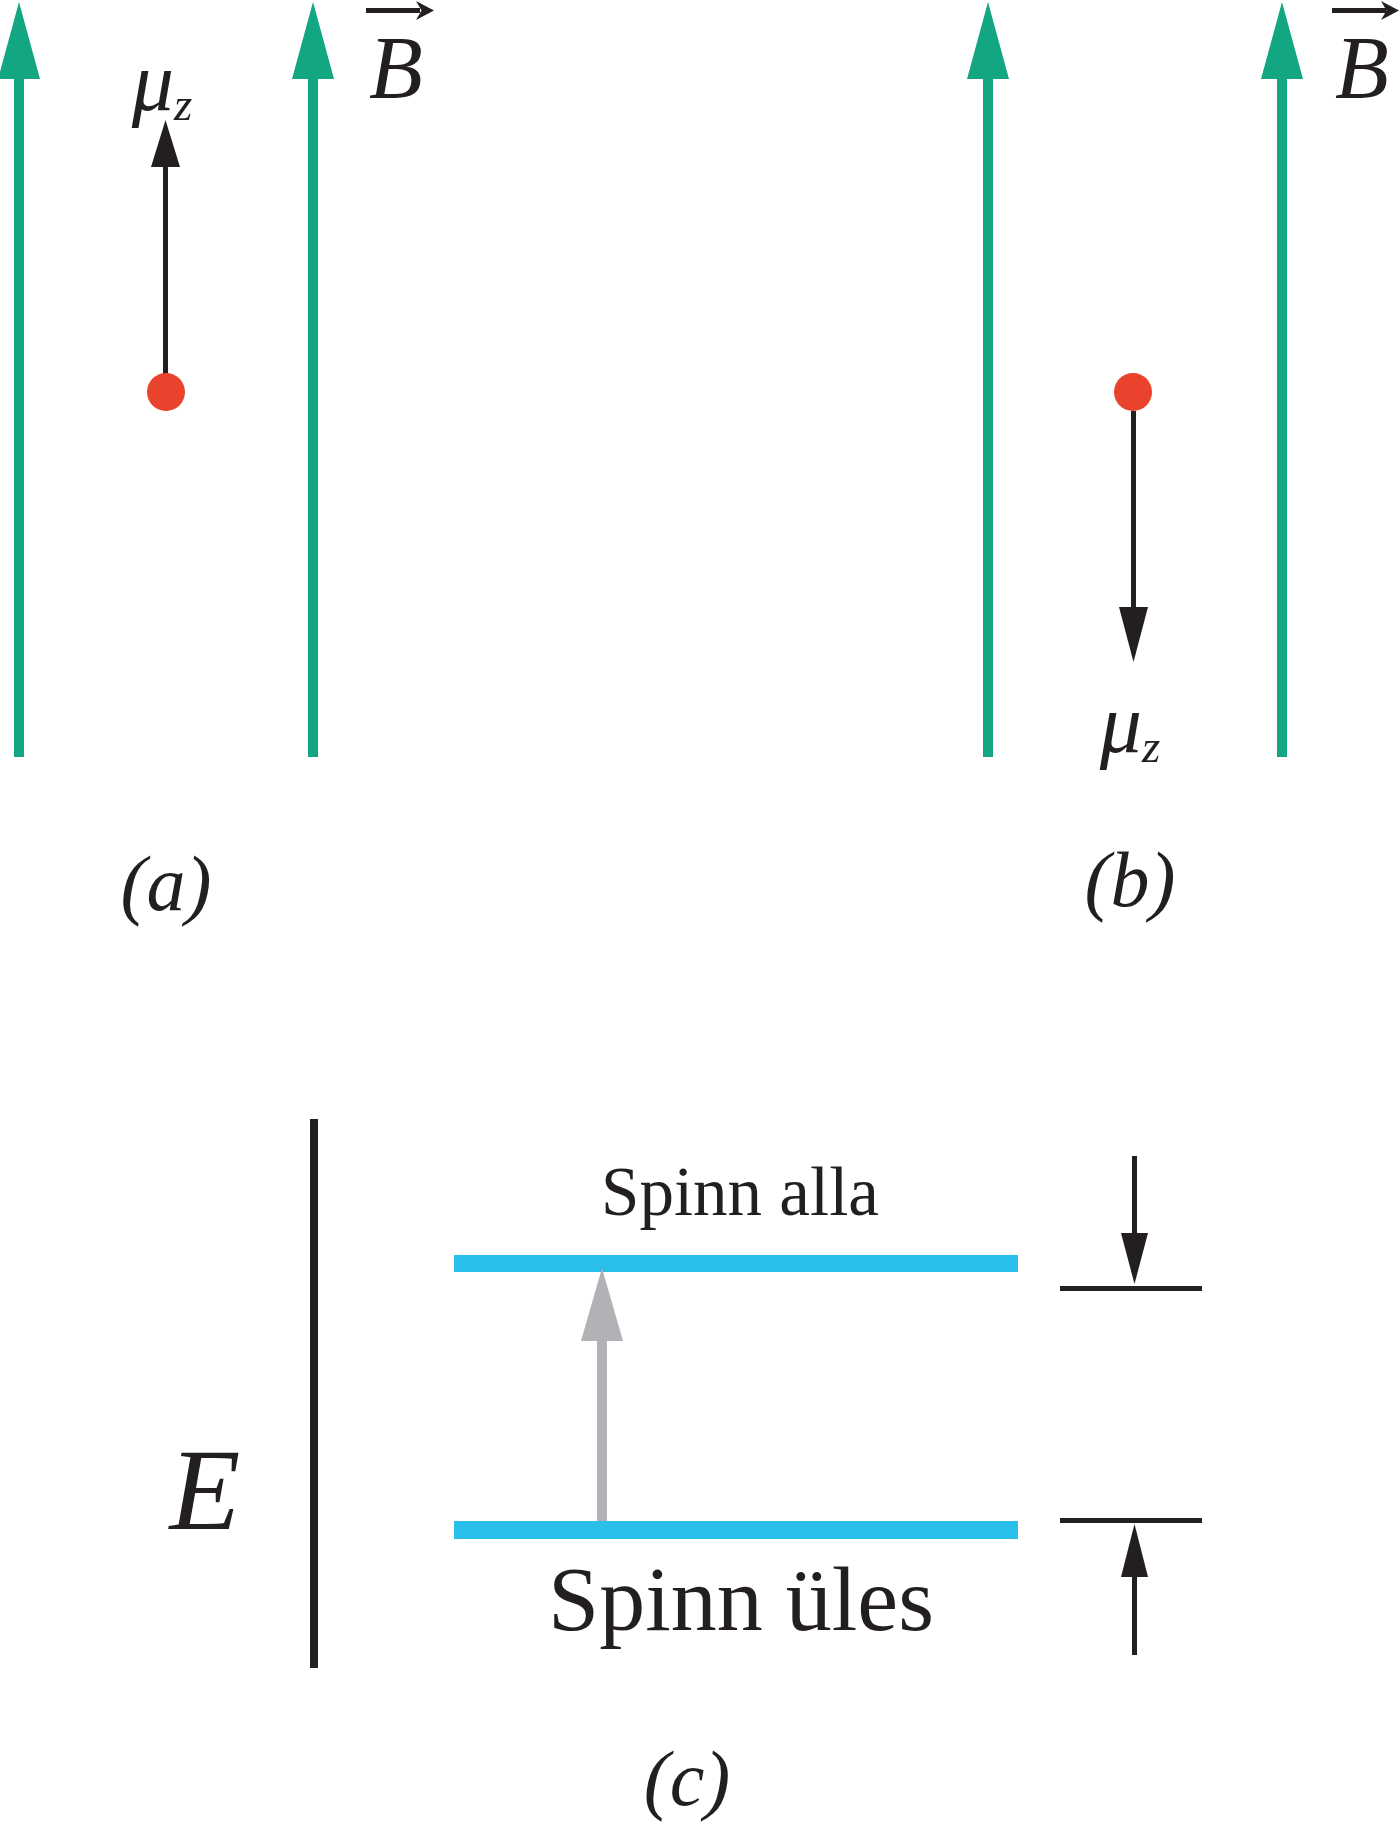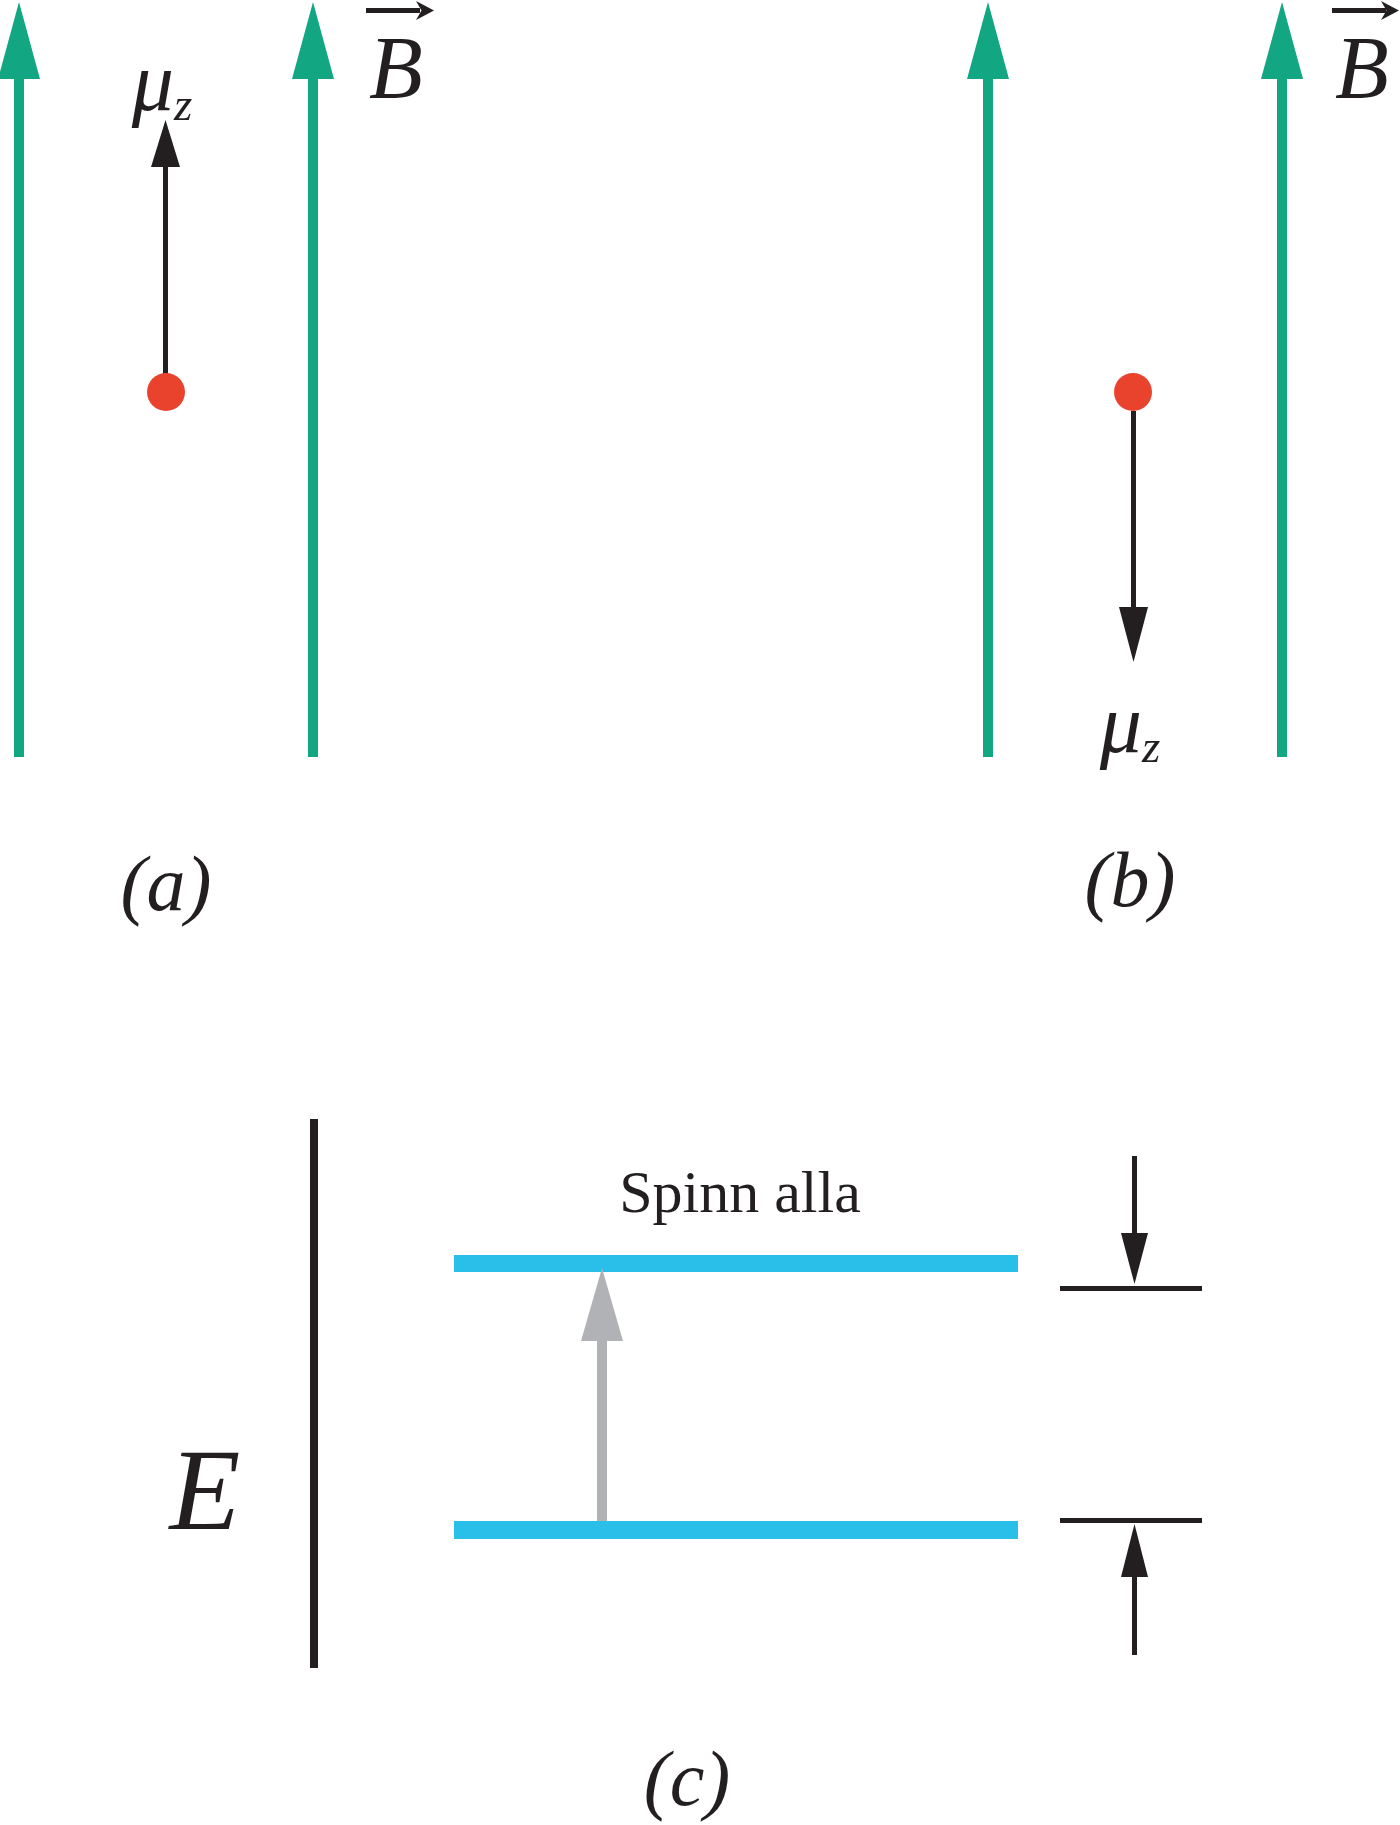--- a/index.html
+++ b/index.html
@@ -81,19 +81,20 @@
   <div class="label it" style="left:166px;top:884px;font-size:78px;">(a)</div>
 
   <div class="label it" style="left:1130px;top:724px;font-size:84px;"><span>μ</span><sub class="sb">z</sub></div>
 
   <div class="label it" style="left:1362px;top:68px;font-size:88px;">B</div>
 
   <div class="label it" style="left:1130px;top:880px;font-size:78px;">(b)</div>
 
   <div class="label it" style="left:205px;top:1490px;font-size:116px;">E</div>
 
-  <div class="label up" style="left:740px;top:1192px;font-size:60px;text-align:right;">Spinn alla</div>
+  <div class="label up" style="left:740px;top:1192px;font-size:69px;text-align:right;">Spinn alla</div>
 
+  <div class="label up" style="left:741px;top:1599px;font-size:92px;">Spinn üles</div>
 
 
   <div class="label it" style="left:687px;top:1779px;font-size:78px;">(c)</div>
 
 </div>
 
 </body></html>

